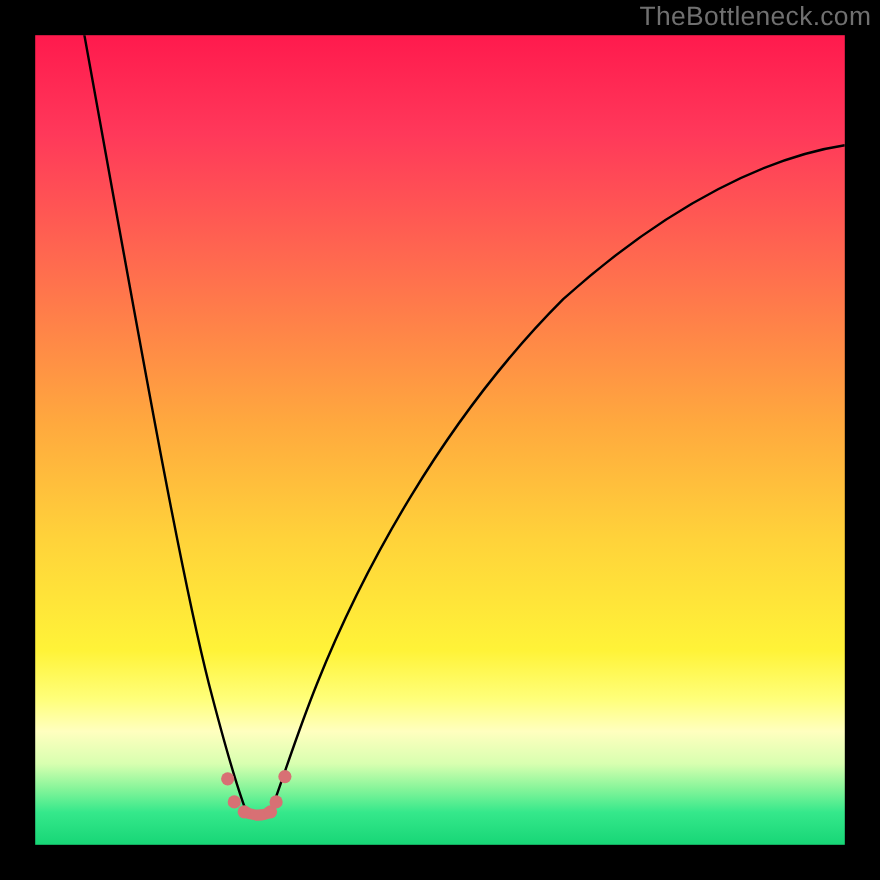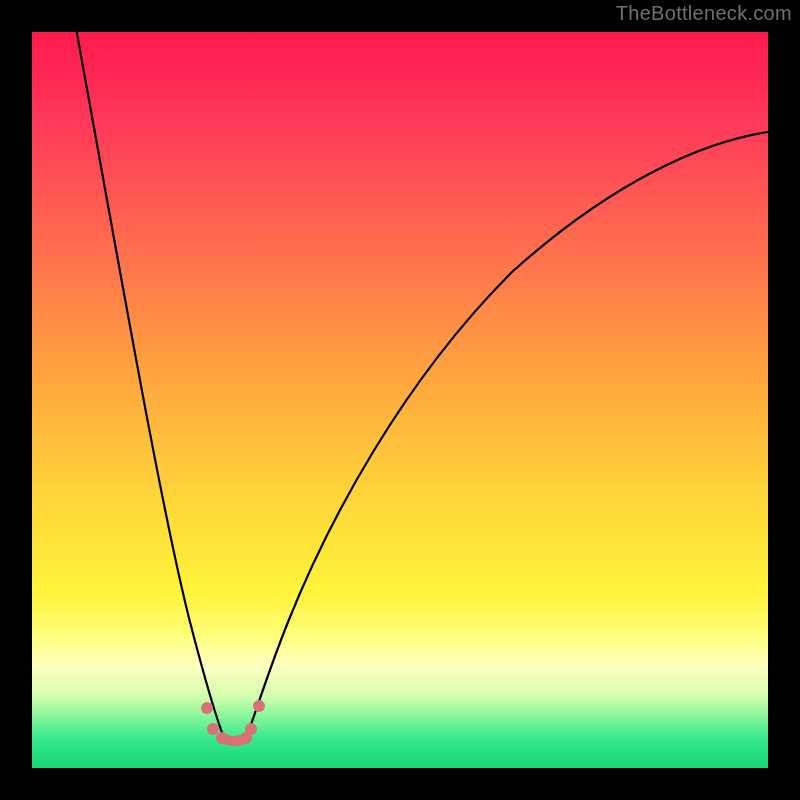--- a/index.html
+++ b/index.html
@@ -31,21 +31,21 @@
       #88f59a 93%,
       #35e88b 96%,
       #17d676 100%
     );
   }
   .watermark {
     position: absolute;
     top: 2px;
     right: 8px;
     color: #707070;
-    font-size: 20px;
+    font-size: 24px;
     font-weight: 500;
     letter-spacing: 0.3px;
   }
   svg.curves {
     position: absolute;
     left: 0;
     top: 0;
     width: 736px;
     height: 736px;
   }

